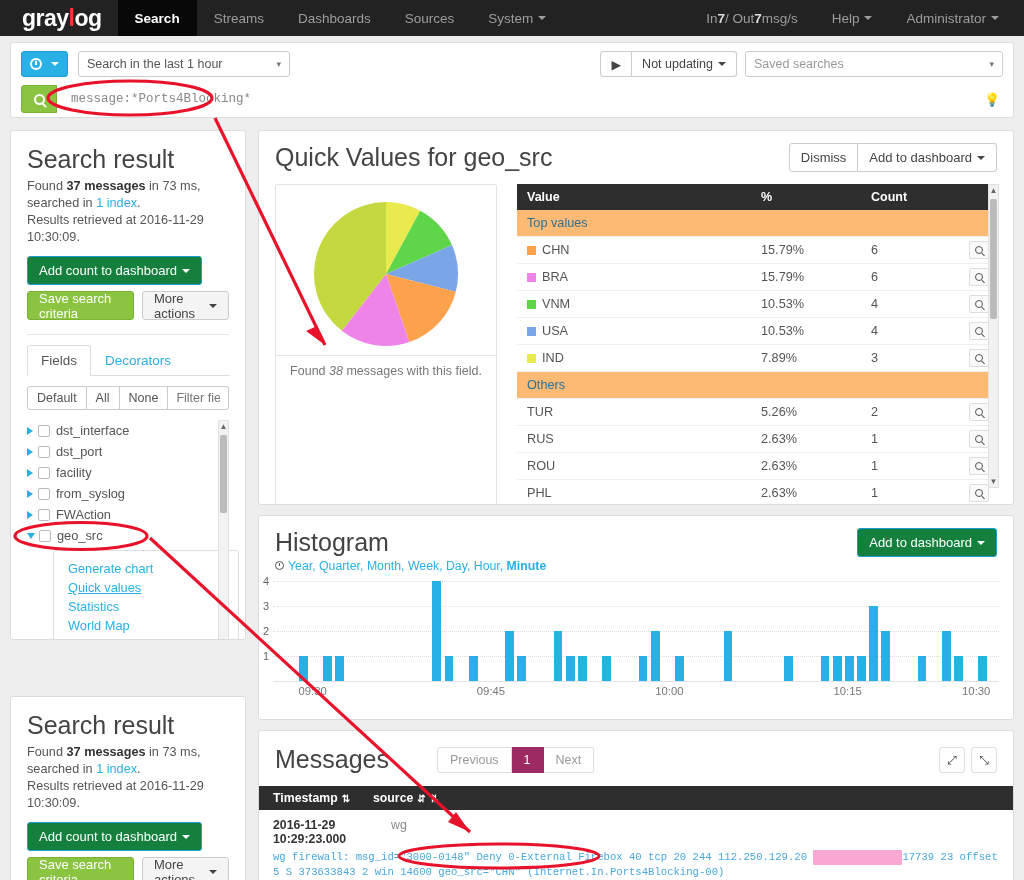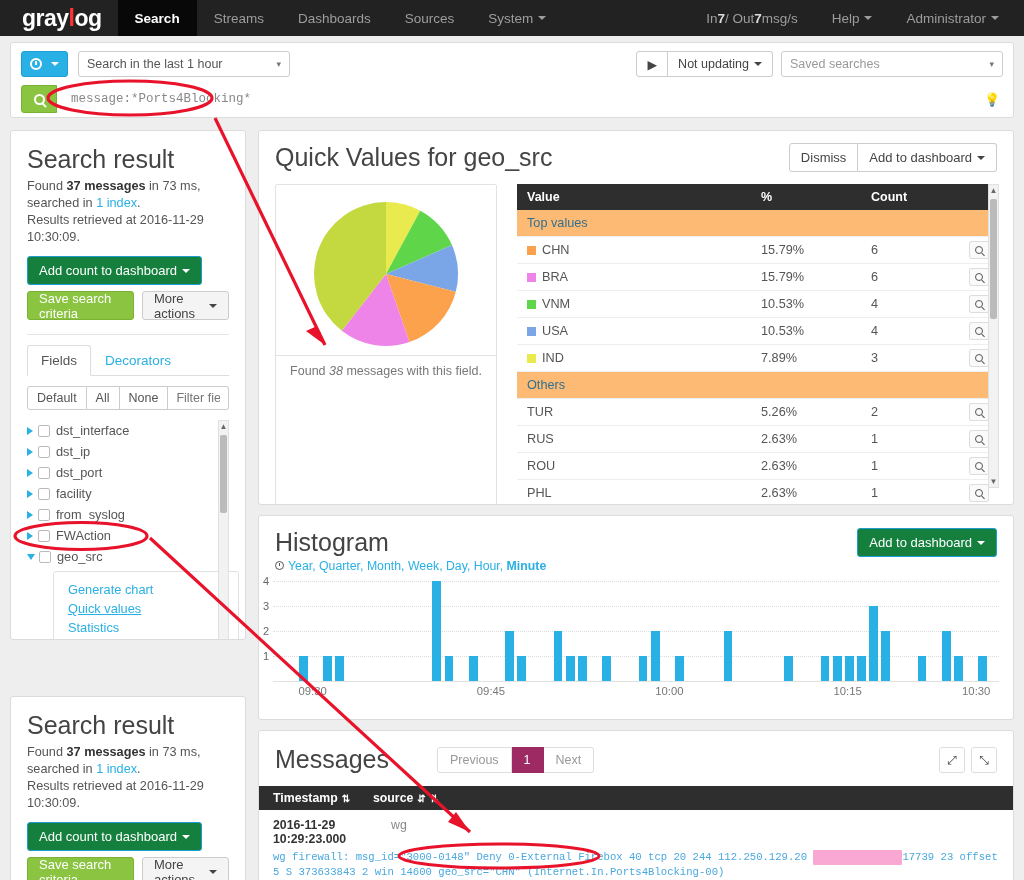--- a/index.html
+++ b/index.html
@@ -58,21 +58,21 @@
   .range-select .carr { position:absolute; right: 8px; color:#777; font-size: 9px; }
   .right-controls { margin-left: auto; display: flex; align-items: center; }
   .btn-group { display: flex; }
   .btn-g {
     height: 26px; border: 1px solid #ccc; background: #fff; display: flex; align-items: center;
     padding: 0 10px; font-size: 12.5px; color: #444; cursor: pointer;
   }
   .btn-g:first-child { border-radius: 3px 0 0 3px; }
   .btn-g:last-child { border-radius: 0 3px 3px 0; border-left: none; }
   .saved-select {
-    margin-left: 8px; width: 222px; height: 26px; border: 1px solid #ccc; border-radius: 3px;
+    margin-left: 8px; width: 258px; height: 26px; border: 1px solid #ccc; border-radius: 3px;
     background: #fff; display: flex; align-items: center; padding: 0 8px; font-size: 12.5px; color: #999;
     position: relative; cursor: pointer;
   }
   .saved-select .carr { position:absolute; right: 8px; color:#777; font-size: 9px; }
 
   .row2 { display: flex; align-items: stretch; padding: 8px 10px 0 10px; position: relative; }
   .btn-search {
     width: 36px; height: 28px; background: #8ac441; border: 1px solid #7ab233; border-radius: 3px 0 0 3px;
     display:flex;align-items:center;justify-content:center; cursor:pointer;
   }
@@ -332,25 +332,20 @@
         <div class="fbtn">All</div>
         <div class="fbtn">None</div>
         <input class="filter-input" placeholder="Filter fields" style="">
       </div>
       <div class="fieldlist" style="height:258px;">
         <div style="width:205px;">
           <div class="field-item">
               <span class="tri"></span>
               <span class="cb"></span>
               <span>dst_interface</span>
-            </div>
-          <div class="field-item">
-              <span class="tri"></span>
-              <span class="cb"></span>
-              <span>dst_ip</span>
             </div>
           <div class="field-item">
               <span class="tri"></span>
               <span class="cb"></span>
               <span>dst_port</span>
             </div>
           <div class="field-item">
               <span class="tri"></span>
               <span class="cb"></span>
               <span>facility</span>

